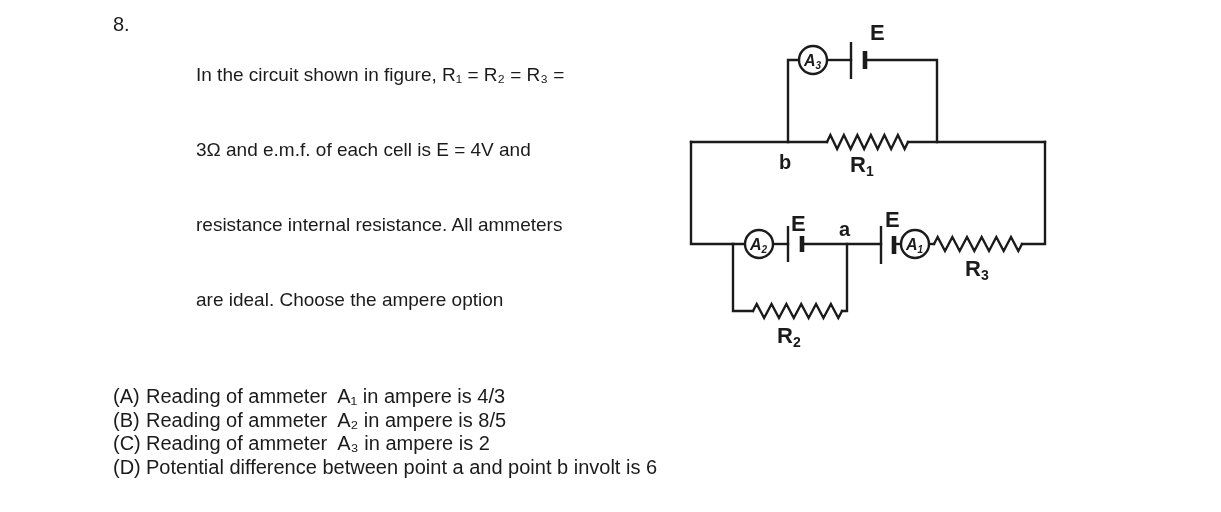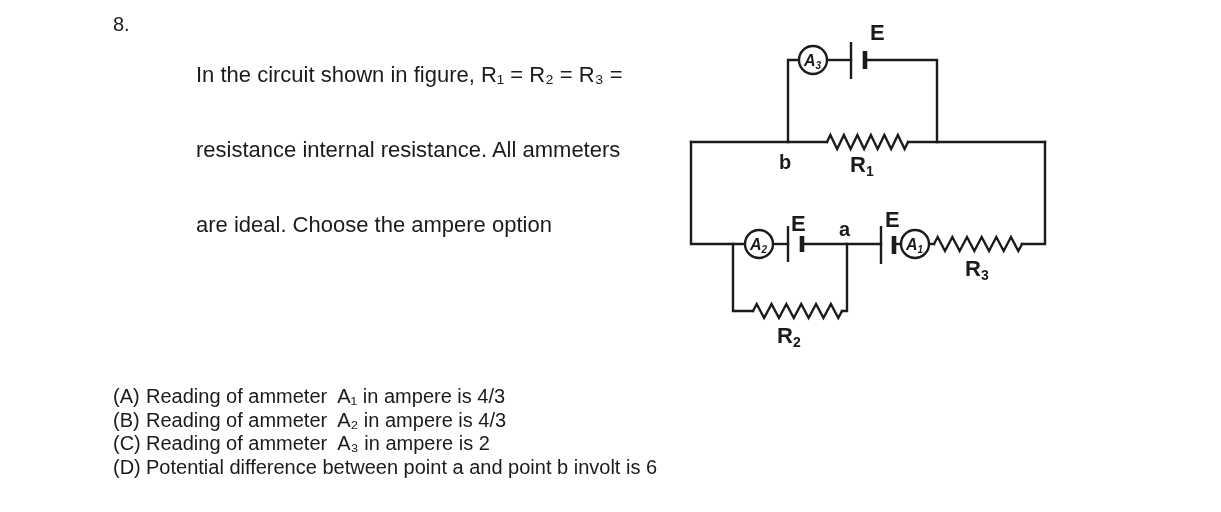--- a/index.html
+++ b/index.html
@@ -1,21 +1,21 @@
 <!DOCTYPE html>
 <html><head>
 <meta charset="utf-8">
 <style>
   html,body{margin:0;padding:0;background:#fff;}
   .page{
     position:relative;width:1221px;height:512px;background:#fff;overflow:hidden;
     font-family:"Liberation Sans",sans-serif;color:#1b1b1b;
   }
   .q-num{position:absolute;left:113px;top:12px;font-size:20px;line-height:25px;}
-  .q-text{position:absolute;left:196px;top:12px;font-size:22px;line-height:25px;white-space:pre;}
+  .q-text{position:absolute;left:196px;top:12px;font-size:19px;line-height:25px;white-space:pre;}
   .options{position:absolute;left:113px;top:385px;font-size:20px;line-height:23.5px;}
   .option{white-space:pre;}
   .opt-label{display:inline-block;min-width:33px;}
   .opt-text{white-space:pre;}
   .circuit-svg{position:absolute;left:0;top:0;}
   .wire{fill:none;stroke:#1b1b1b;stroke-width:2.4;stroke-linecap:square;stroke-linejoin:miter;}
   .cell-long{stroke:#1b1b1b;stroke-width:2.4;stroke-linecap:butt;}
   .cell-short{stroke:#1b1b1b;stroke-width:4.6;stroke-linecap:butt;}
   .ammeter{fill:#fff;stroke:#1b1b1b;stroke-width:2.4;}
   .clabel{font-family:"Liberation Sans",sans-serif;font-size:22px;font-weight:600;fill:#1b1b1b;}
@@ -27,20 +27,21 @@
 </style>
 </head>
 <body>
 
 <div class="page">
 
   <div class="q-num">8.</div>
 
   <div class="q-text">
     <div>In the circuit shown in figure, R₁ = R₂ = R₃ =</div>
+    <div>3Ω and e.m.f. of each cell is E = 4V and</div>
     <div>resistance internal resistance. All ammeters</div>
     <div>are ideal. Choose the ampere option</div>
   </div>
 
   <svg class="circuit-svg" width="1221" height="512" viewBox="0 0 1221 512" aria-hidden="true">
 
     <g>
       <path class="wire" d="M691 142 H827"></path>
       <path class="wire" d="M908 142 H1045"></path>
       <path class="wire" d="M691 142 V244 H745"></path>
@@ -97,19 +98,19 @@
     <text class="clabel" x="885" y="227">E</text>
     <text class="clabel-small" x="779" y="169">b</text>
     <text class="clabel-small" x="839" y="236">a</text>
     <text class="clabel" x="850" y="172"><tspan>R</tspan><tspan class="csub" dy="4">1</tspan></text>
     <text class="clabel" x="965" y="276"><tspan>R</tspan><tspan class="csub" dy="4">3</tspan></text>
     <text class="clabel" x="777" y="343"><tspan>R</tspan><tspan class="csub" dy="4">2</tspan></text>
   </svg>
 
   <div class="options">
     <div class="option"><span class="opt-label">(A)</span><span class="opt-text">Reading of ammeter  A₁ in ampere is 4/3</span></div>
-    <div class="option"><span class="opt-label">(B)</span><span class="opt-text">Reading of ammeter  A₂ in ampere is 4/3</span></div>
+    <div class="option"><span class="opt-label">(B)</span><span class="opt-text">Reading of ammeter  A₂ in ampere is 8/5</span></div>
     <div class="option"><span class="opt-label">(C)</span><span class="opt-text">Reading of ammeter  A₃ in ampere is 2</span></div>
     <div class="option"><span class="opt-label">(D)</span><span class="opt-text">Potential difference between point a and point b involt is 6</span></div>
   </div>
 
   <div class="bottom-cut"></div>
 </div>
 
 </body></html>

